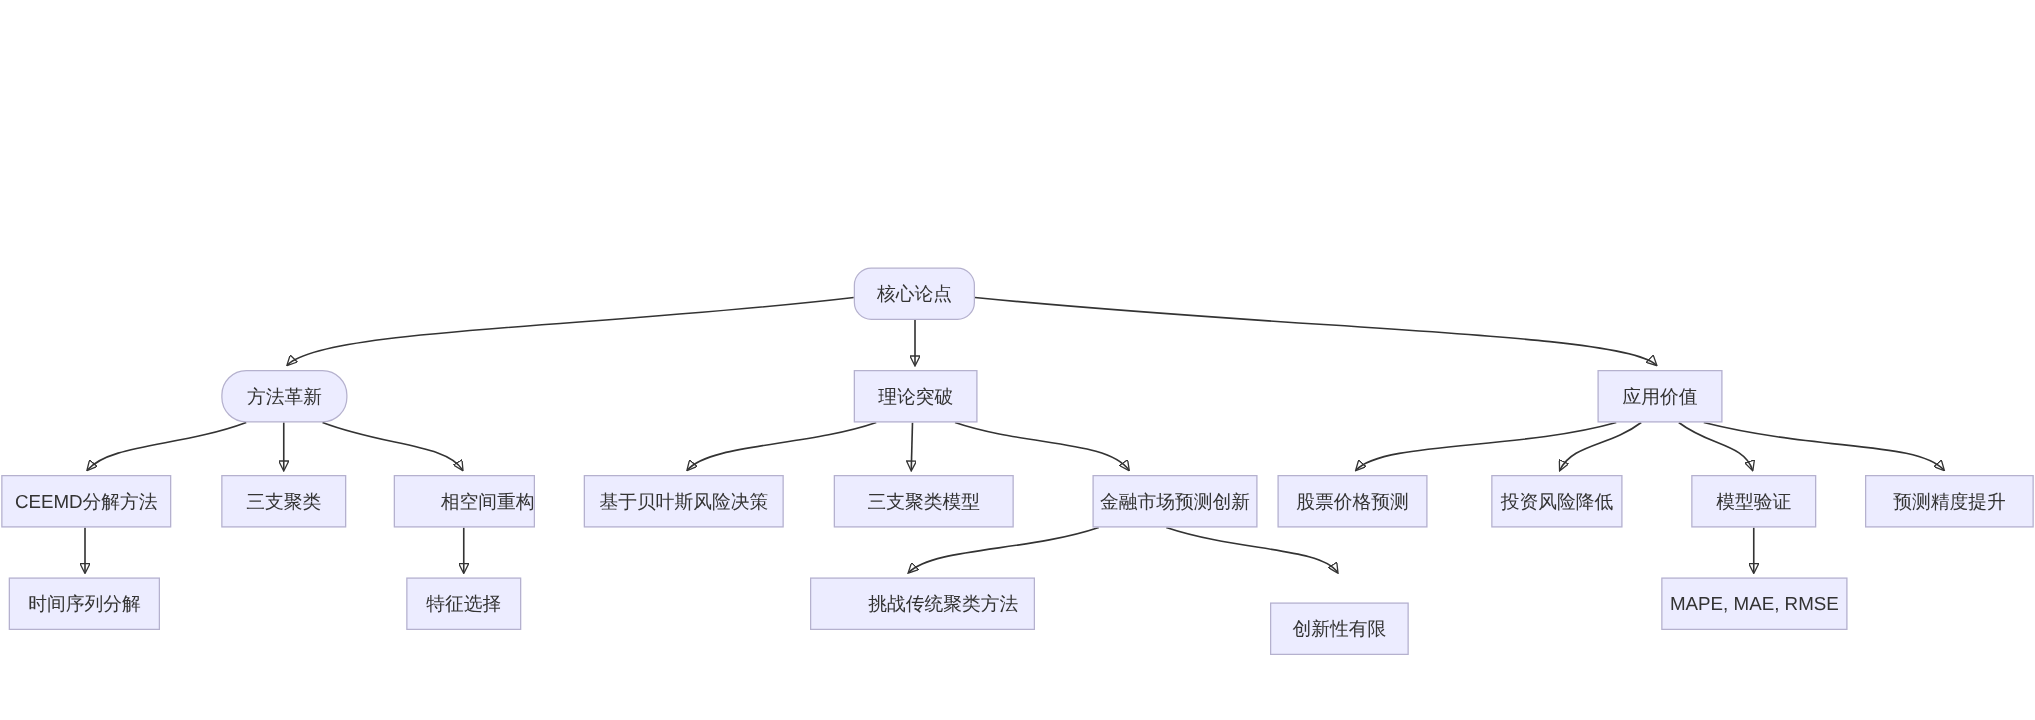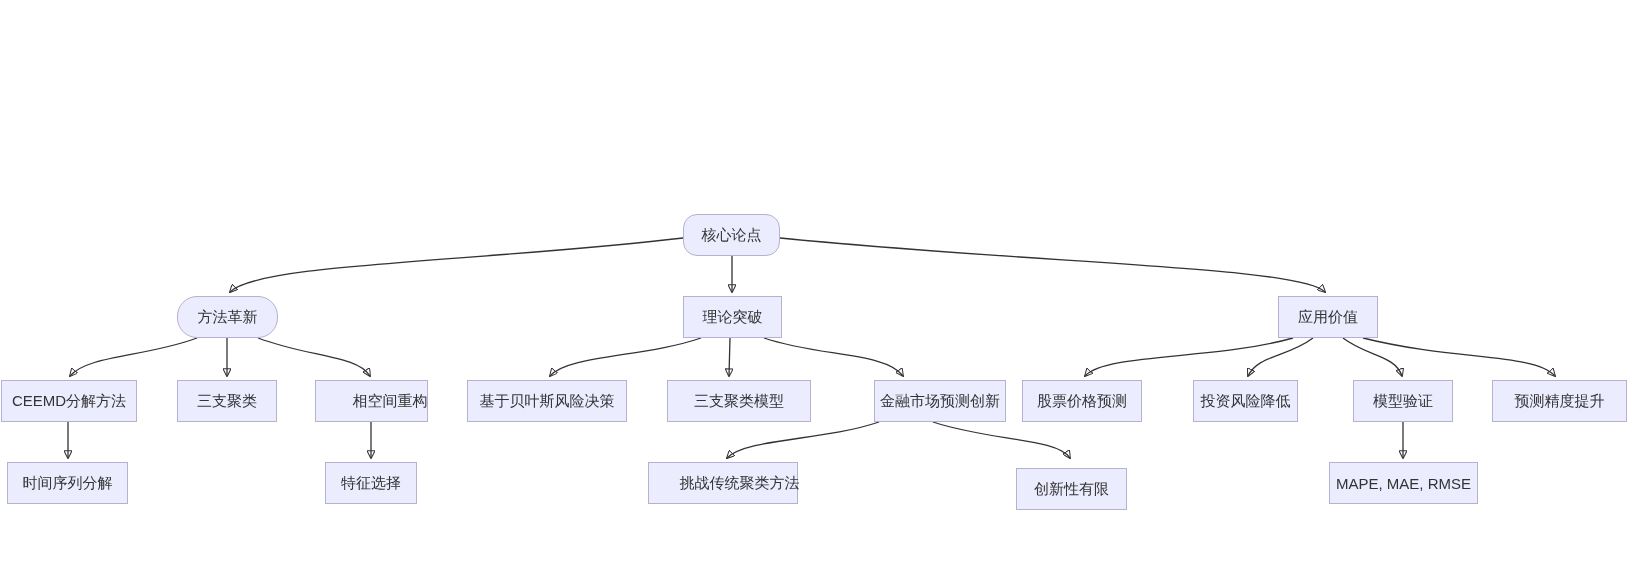--- a/index.html
+++ b/index.html
@@ -80,17 +80,17 @@
   <div class="node" style="left:467px;  top:380px; width:160px;">基于贝叶斯风险决策</div>
   <div class="node" style="left:667px; top:380px; width:144px;">三支聚类模型</div>
   <div class="node" style="left:830px; top:380px; width:132px;margin-left:44px;">金融市场预测创新</div>
   <div class="node" style="left:1022px; top:380px; width:120px;">股票价格预测</div>
   <div class="node" style="left:1193px; top:380px; width:105px;">投资风险降低</div>
   <div class="node" style="left:1353px; top:380px; width:100px;">模型验证</div>
   <div class="node" style="left:1492px; top:380px; width:135px;">预测精度提升</div>
 
   <div class="node" style="left:7px;  top:462px; width:121px;">时间序列分解</div>
   <div class="node" style="left:325px;  top:462px; width:92px;">特征选择</div>
-  <div class="node" style="left:648px; top:462px; width:150px;padding-left:33px;">挑战传统聚类方法</div>
-  <div class="node" style="left:1016px; top:468px; width:111px;">创新性有限</div>
+  <div class="node" style="left:648px; top:462px; width:180px;padding-left:33px;">挑战传统聚类方法</div>
+  <div class="node" style="left:1016px; top:482px; width:111px;">创新性有限</div>
   <div class="node" style="left:1329px; top:462px; width:149px;">MAPE, MAE, RMSE</div>
 
 </div>
 
 </body></html>

